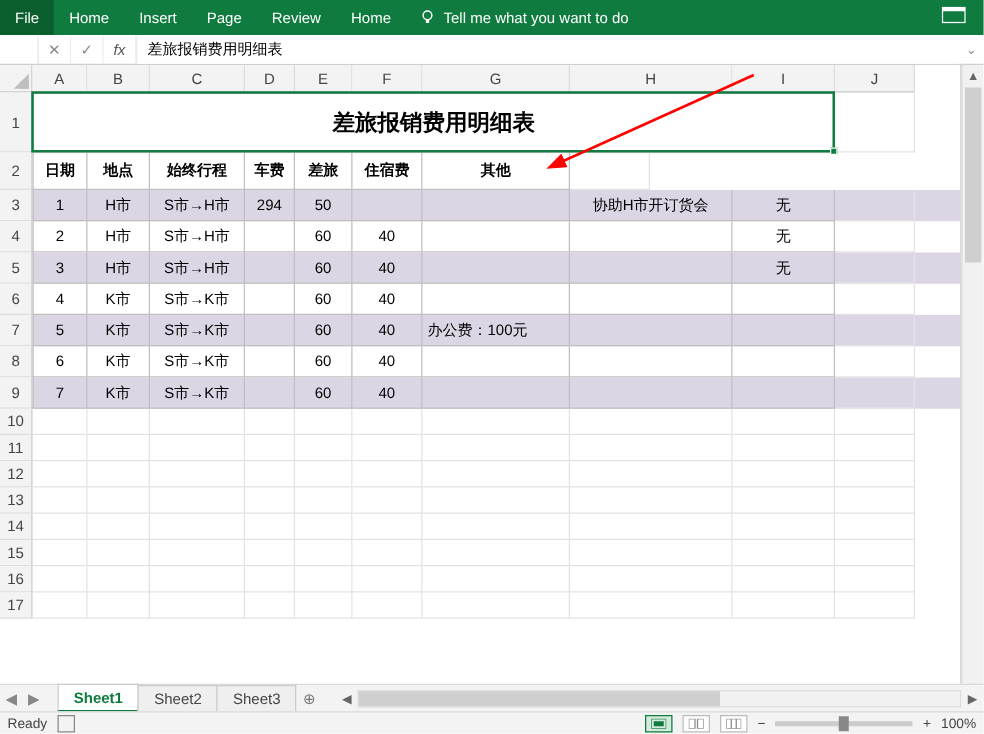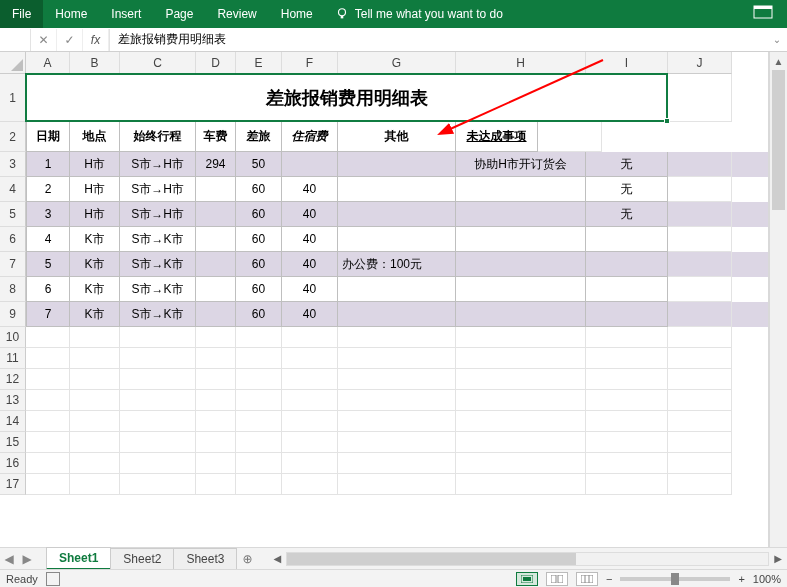--- a/index.html
+++ b/index.html
@@ -145,23 +145,22 @@
         <div class="row" style="top: 0px; height: 48px;">
           <div class="cell center bold dataBorder" style="width: 642px; font-size: 18px; border-top: 1px solid rgb(191, 191, 191); border-left: 1px solid rgb(191, 191, 191);">差旅报销费用明细表</div>
           <div class="cell " style="width: 64px;"></div>
         </div>
         <div class="row" style="top: 48px; height: 30px;">
           <div class="cell center bold dataBorder" style="width: 44px; border-left: 1px solid rgb(191, 191, 191);">日期</div>
           <div class="cell center bold dataBorder" style="width: 50px;">地点</div>
           <div class="cell center bold dataBorder" style="width: 76px;">始终行程</div>
           <div class="cell center bold dataBorder" style="width: 40px;">车费</div>
           <div class="cell center bold dataBorder" style="width: 46px;">差旅</div>
-          <div class="cell center bold dataBorder" style="width: 56px; font-style: italic;">住宿费</div>
+          <div class="cell center bold dataBorder" style="width: 56px;">住宿费</div>
           <div class="cell center bold dataBorder" style="width: 118px;">其他</div>
-          <div class="cell center bold dataBorder underline" style="width: 82px;">未达成事项</div>
           <div class="cell " style="width: 64px;"></div>
         </div>
         <div class="row" style="top: 78px; height: 25px; background: rgb(220, 214, 228);">
           <div class="cell dataBorder center" style="width: 44px; border-left: 1px solid rgb(191, 191, 191);">1</div>
           <div class="cell dataBorder center" style="width: 50px;">H市</div>
           <div class="cell dataBorder center" style="width: 76px;">S市→H市</div>
           <div class="cell dataBorder center" style="width: 40px;">294</div>
           <div class="cell dataBorder center" style="width: 46px;">50</div>
           <div class="cell dataBorder center" style="width: 56px;"></div>
           <div class="cell dataBorder" style="width: 118px; justify-content: flex-start;"></div>

